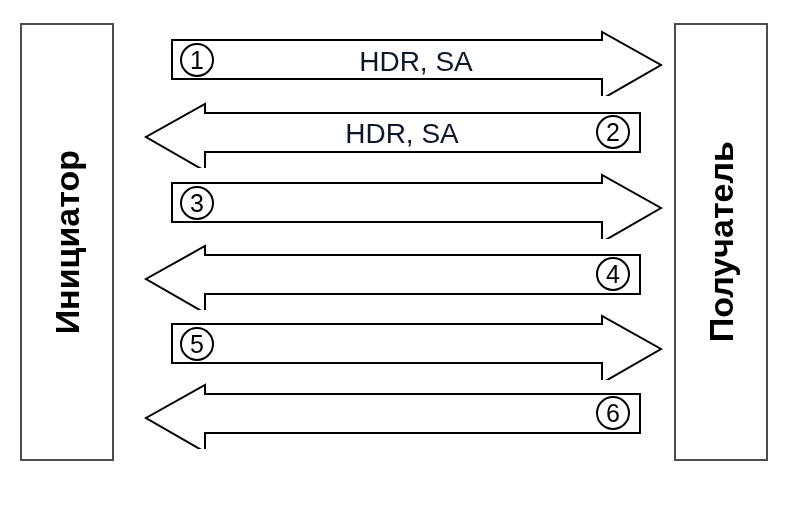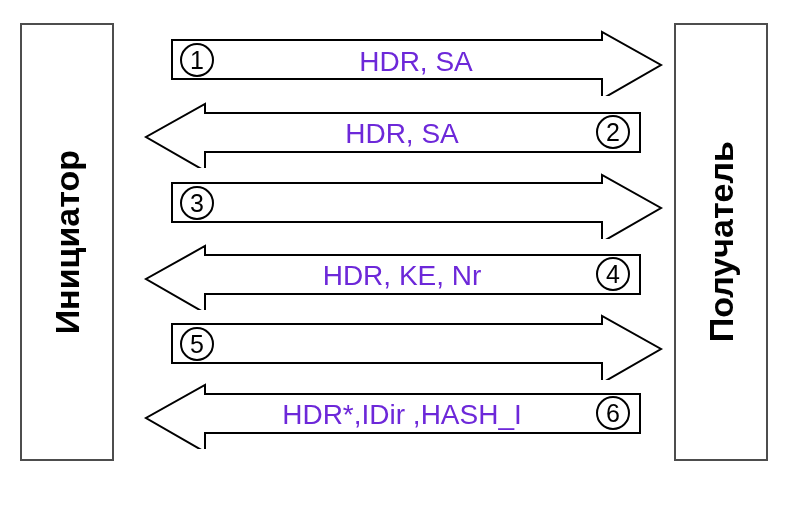--- a/index.html
+++ b/index.html
@@ -50,21 +50,21 @@
     position: absolute;
     left: 0;
     top: 0;
     display: block;
   }
 
   
   .msg-label {
     position: absolute;
     font-size: 28px;
-    color: #6d28d9;
+    color: #0f172a;
     white-space: nowrap;
     line-height: 1;
     font-weight: 400;
   }
   .badge {
     position: absolute;
     width: 34px;
     height: 34px;
     border: 2px solid #000000;
     border-radius: 50%;
@@ -128,31 +128,29 @@
       <polygon points="172,16 602,16 602,8 661,41 602,75 602,55 172,55" fill="#ffffff" stroke="#000000" stroke-width="2" stroke-linejoin="miter"></polygon>
     </svg>
     <span class="badge">3</span>
   </div>
 
   <div class="msg-row dir-left" id="row-4">
     <svg class="arrow-svg" width="786" height="72" viewBox="0 0 786 72">
       <polygon points="640,17 205,17 205,8 146,41 205,75 205,56 640,56" fill="#ffffff" stroke="#000000" stroke-width="2" stroke-linejoin="miter"></polygon>
     </svg>
     <span class="badge">4</span>
-    <span class="msg-label">HDR, KE, Nr</span>
   </div>
 
   <div class="msg-row dir-right" id="row-5">
     <svg class="arrow-svg" width="786" height="72" viewBox="0 0 786 72">
       <polygon points="172,16 602,16 602,8 661,41 602,75 602,55 172,55" fill="#ffffff" stroke="#000000" stroke-width="2" stroke-linejoin="miter"></polygon>
     </svg>
     <span class="badge">5</span>
   </div>
 
   <div class="msg-row dir-left" id="row-6">
     <svg class="arrow-svg" width="786" height="72" viewBox="0 0 786 72">
       <polygon points="640,17 205,17 205,8 146,41 205,75 205,56 640,56" fill="#ffffff" stroke="#000000" stroke-width="2" stroke-linejoin="miter"></polygon>
     </svg>
     <span class="badge">6</span>
-    <span class="msg-label">HDR*,IDir ,HASH_I</span>
   </div>
 
 </div>
 
 </body></html>

